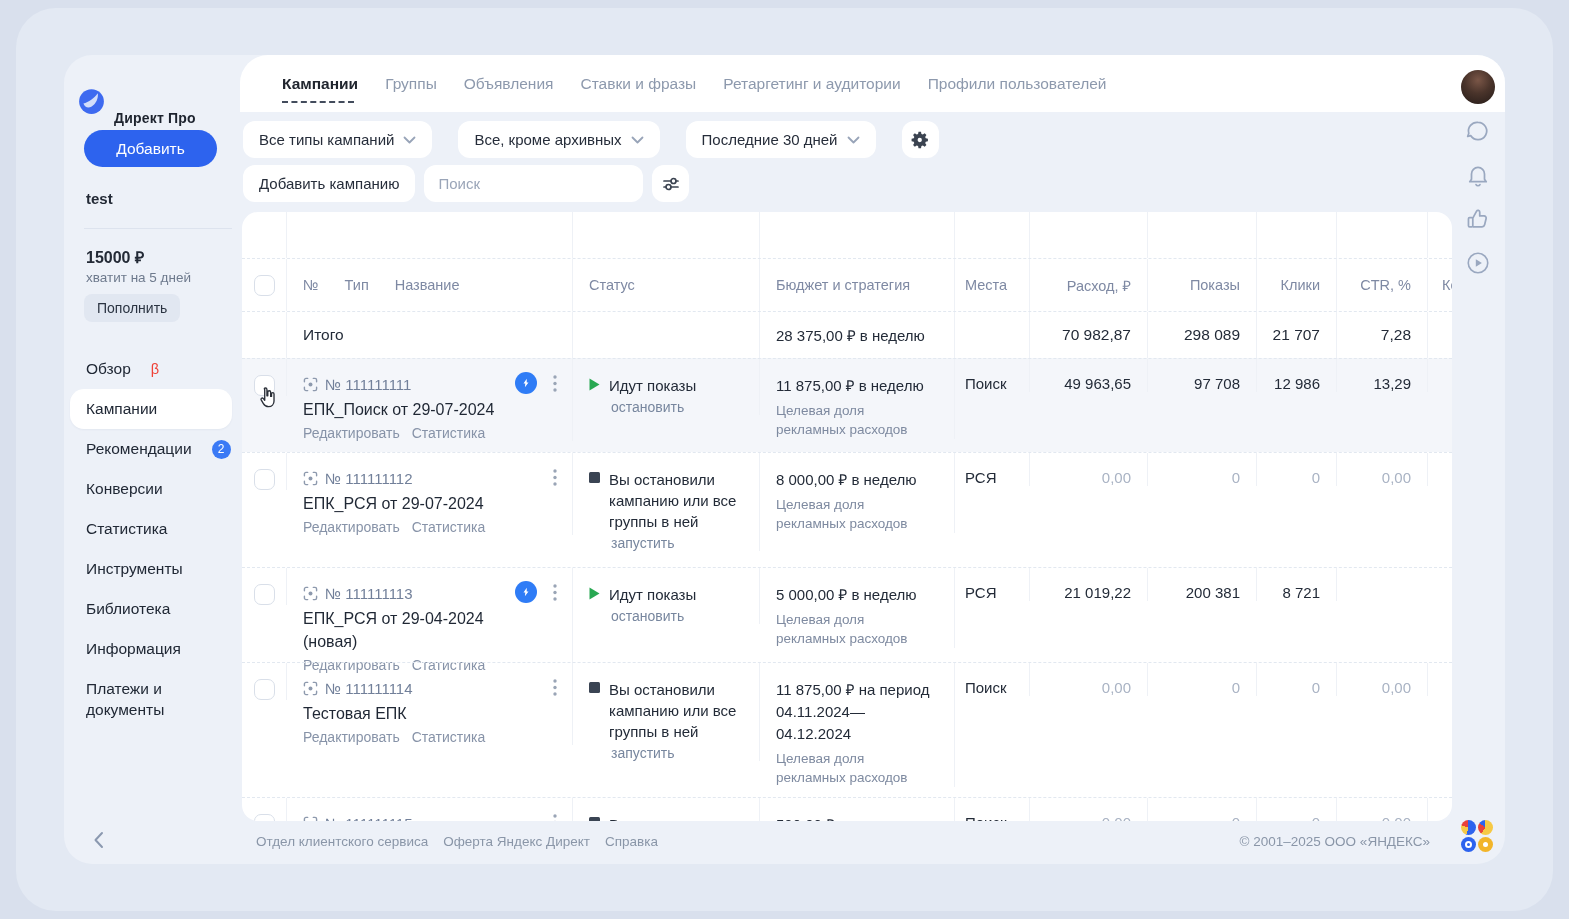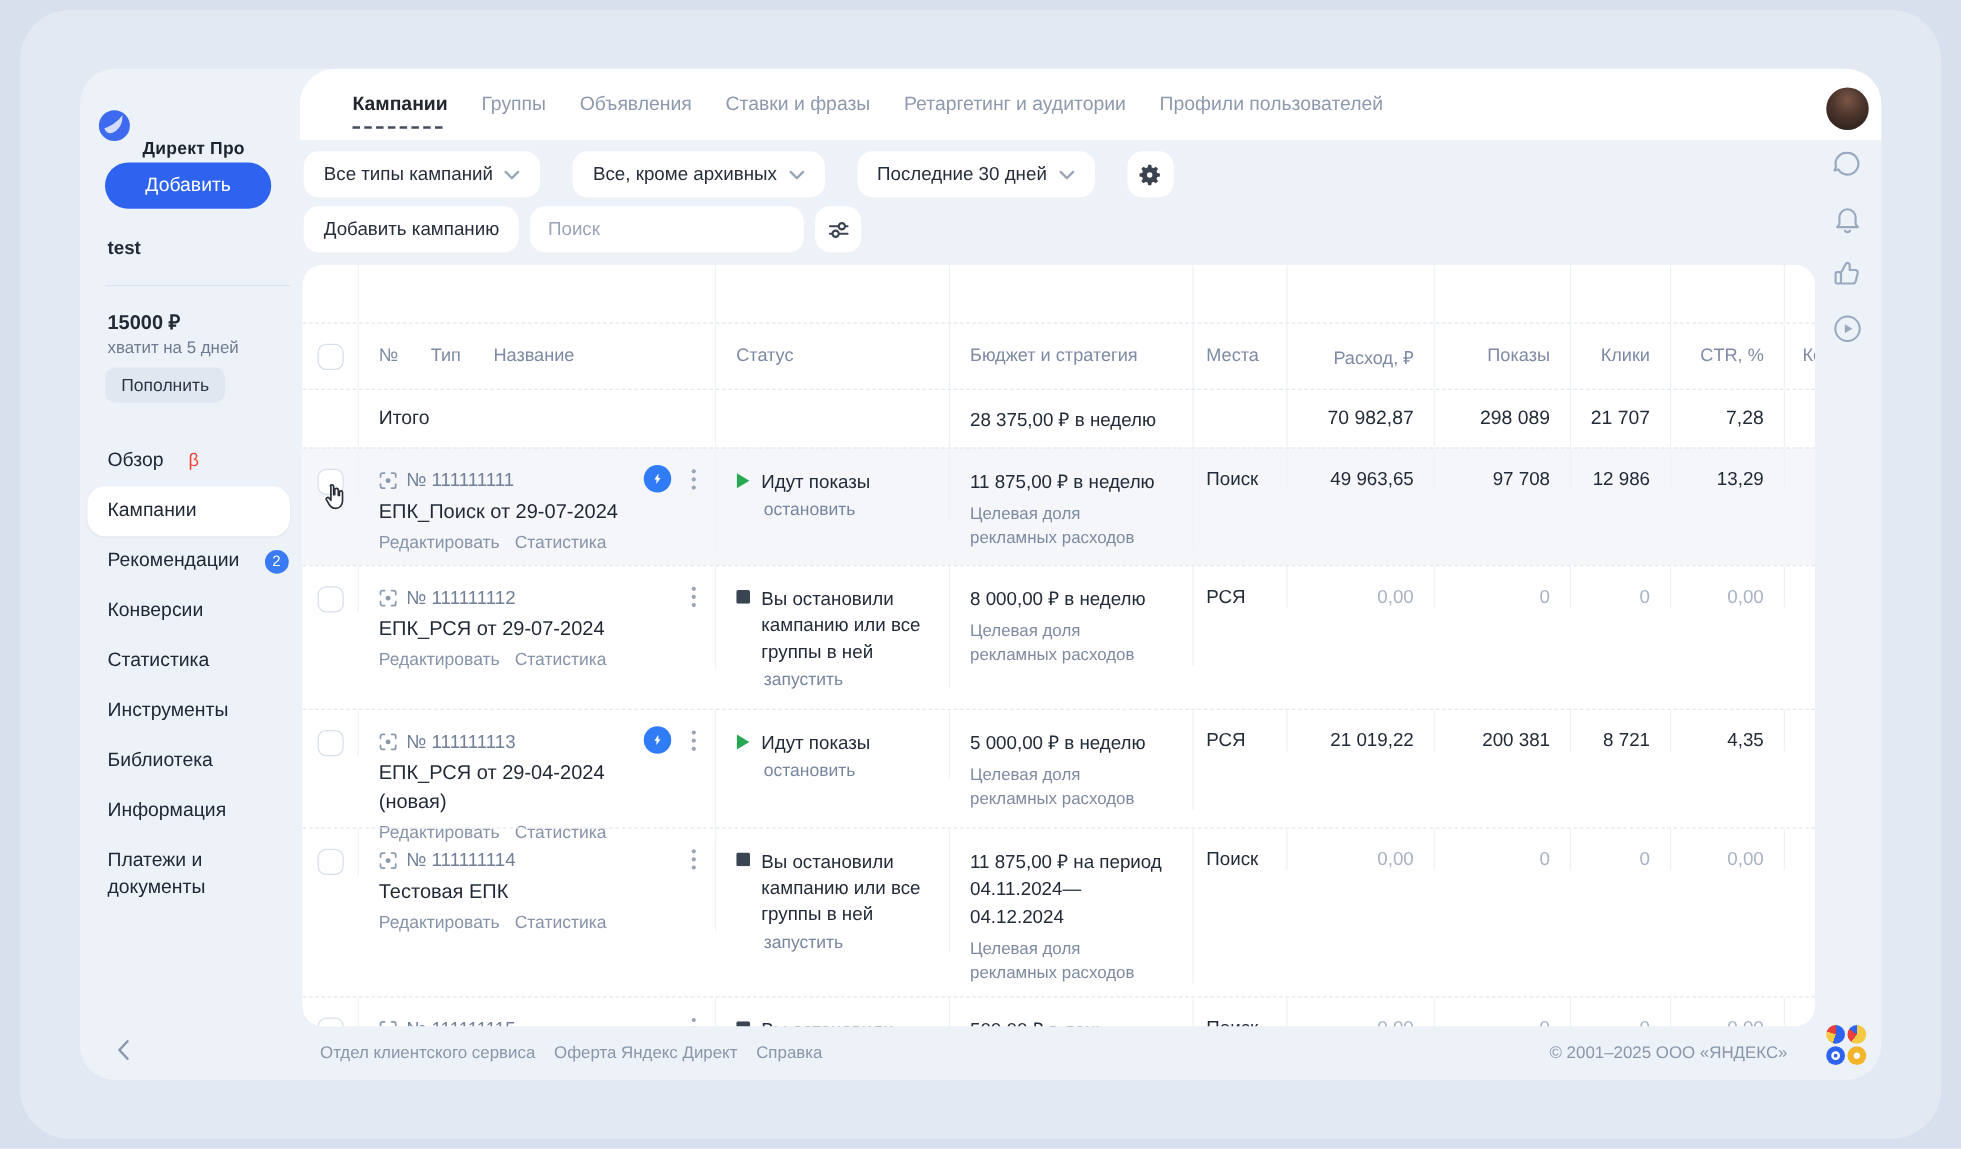--- a/index.html
+++ b/index.html
@@ -432,21 +432,20 @@
       <span class="st-action">остановить</span>
     </div>
     <div class="cell c3 c-budget">
       <div class="b-amount">5 000,00 ₽ в неделю</div>
       <div class="b-strategy">Целевая доля рекламных расходов</div>
     </div>
     <div class="cell c4 c-places">РСЯ</div>
     <div class="cell c5 c-num">21 019,22</div>
     <div class="cell c6 c-num">200 381</div>
     <div class="cell c7 c-num">8 721</div>
-    <div class="cell c8 c-num">4,35</div>
     <div class="cell c9"></div>
   </div>
 
   <div class="trow row-data h135">
     <div class="cell c0">
         <span class="checkbox"></span>
       </div>
     <div class="cell c1 c-main">
       <div class="line1">
         <svg width="15" height="15" viewBox="0 0 16 16" fill="none" stroke="#8d99ad" stroke-width="1.5" stroke-linecap="round">

